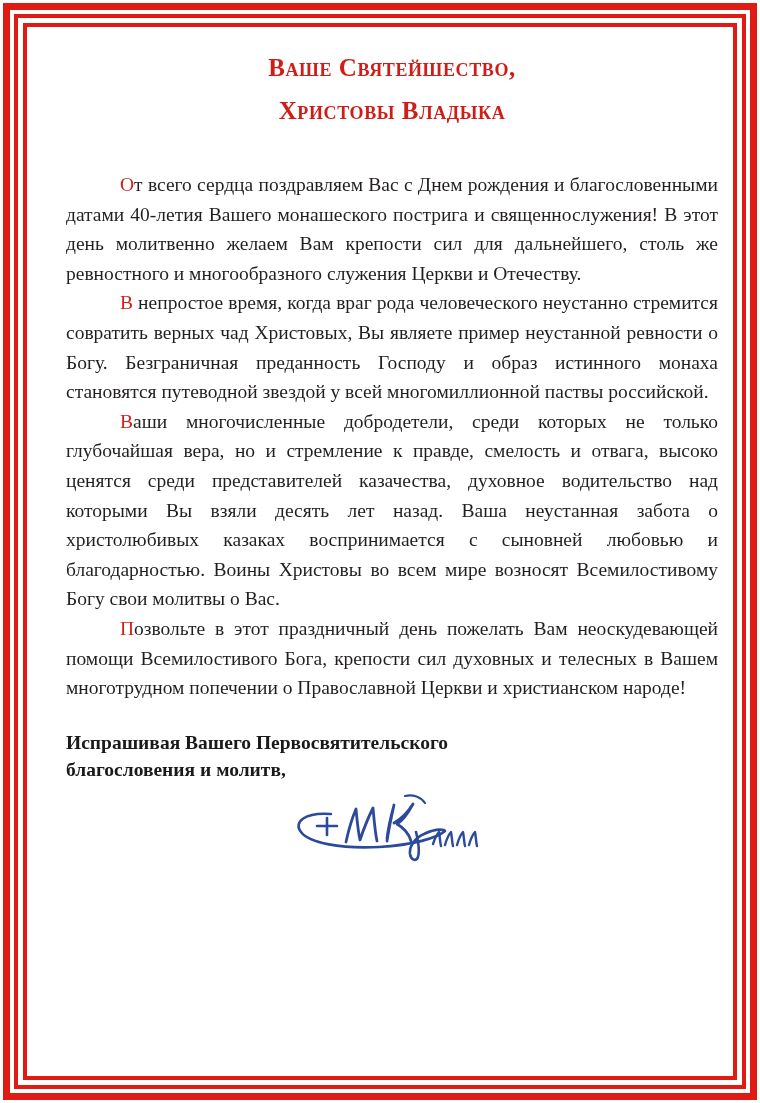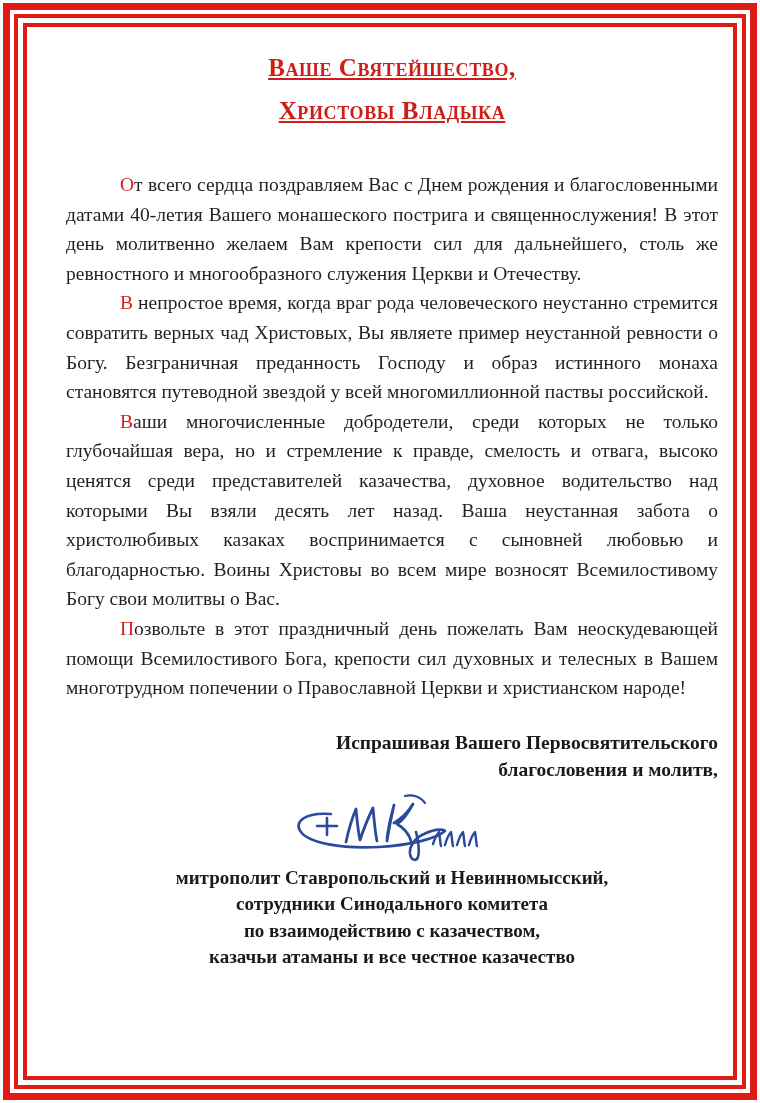--- a/index.html
+++ b/index.html
@@ -61,21 +61,21 @@
     text-align: center;
     color: #cf1d17;
     font-variant: small-caps;
     font-size: 25px;
     line-height: 43px;
     letter-spacing: 0.6px;
     margin: 0;
     padding-top: 12px;
     white-space: nowrap;
   }
-  .salutation .sal-line { display: block; text-decoration: underline; }
+  .salutation .sal-line { display: block; }
 
   
   .body-copy {
     margin-top: 38px;
   }
   .body-copy p {
     margin: 0;
     text-align: justify;
     text-justify: inter-word;
     text-indent: 54px;
@@ -84,21 +84,21 @@
     color: #231f20;
     hyphens: none;
   }
   .body-copy p .drop {
     color: #d2211b;
   }
 
   
   .closing {
     margin-top: 26px;
-    text-align: right;
+    text-align: left;
     font-weight: bold;
     font-size: 19.5px;
     line-height: 27px;
     color: #1a1a1a;
   }
   .closing span { display: block; }
 
   
   .signature-wrap {
     height: 76px;
@@ -160,21 +160,15 @@
           <path d="M118 8 C126 6, 134 9, 138 15" stroke-width="2.2"></path>
           <path d="M129 44 C131 52, 133 62, 131 69 C129 74, 124 72, 123 66 C122 58, 128 50, 137 46 C145 42, 152 41, 157 42" stroke-width="2.6"></path>
           <path d="M146 56 C148 50, 150 46, 152 44 C153 49, 153 54, 154 58" stroke-width="2.4"></path>
           <path d="M158 57 C160 50, 162 46, 164 44 C165 49, 165 54, 166 58" stroke-width="2.4"></path>
           <path d="M170 57 C172 50, 174 46, 176 44 C177 49, 177 54, 178 58" stroke-width="2.4"></path>
           <path d="M182 57 C184 50, 186 46, 188 44 C189 49, 189 54, 190 58" stroke-width="2.4"></path>
         </g>
       </svg>
     </div>
 
-    <div class="footer-block">
-      <span>митрополит Ставропольский и Невинномысский,</span>
-      <span>сотрудники Синодального комитета</span>
-      <span>по взаимодействию с казачеством,</span>
-      <span>казачьи атаманы и все честное казачество</span>
-    </div>
 
   </div>
 </div>
 
 </body></html>

